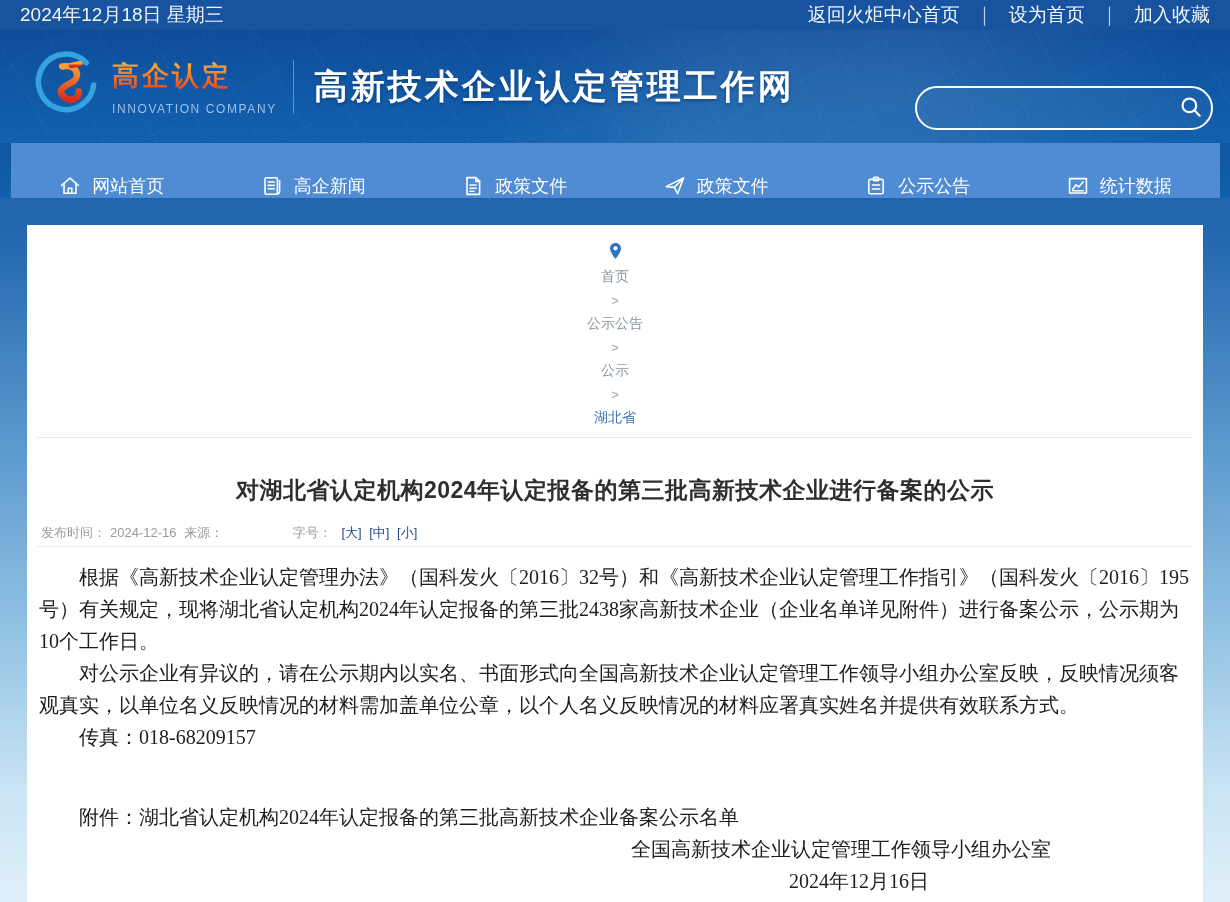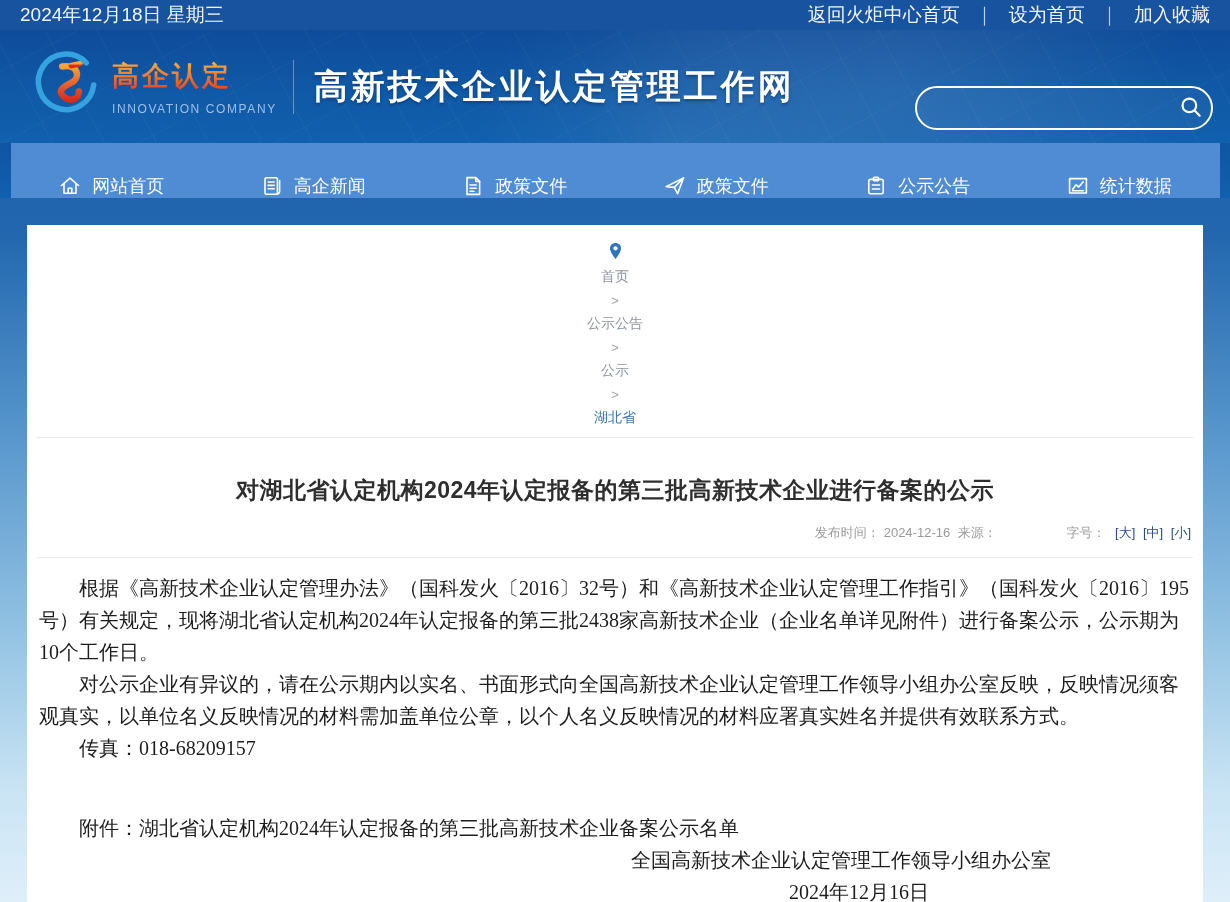--- a/index.html
+++ b/index.html
@@ -82,22 +82,22 @@
     font-size: 14px; color: #8d959f; flex-direction: column;
   }
   .breadcrumb a { color: #8d959f; text-decoration: none; cursor: pointer; }
   .breadcrumb a.current { color: #3a74b2; }
   .breadcrumb .bc-sep { color: #9aa2ab; font-size: 13px; }
   .article-title {
     text-align: center; font-size: 23px; font-weight: bold; color: #2e2e2e;
     margin: 37px 0 18px; letter-spacing: 0.5px;
   }
   .article-meta {
-    text-align: right; font-size: 13px; color: #9a9a9a;
-    padding-bottom: 15px; border-bottom: 1px solid #ececec;
+    text-align: left; font-size: 13px; color: #9a9a9a;
+    padding-bottom: 4px; border-bottom: 1px solid #ececec;
   }
   .article-meta .m-part { margin: 0 4px; }
   .article-meta .src-gap { display: inline-block; width: 58px; }
   .article-meta a.size-link { color: #2c4a8b; text-decoration: none; margin: 0 2px; cursor: pointer; }
   .article-body {
     font-family: "Liberation Serif", "DejaVu Serif", serif;
     font-size: 20px; color: #1d1d1d; line-height: 32px; padding: 14px 2px 0;
   }
   .article-body p { text-indent: 2em; margin: 0; }
   .attachment-line { margin-top: 48px !important; }

